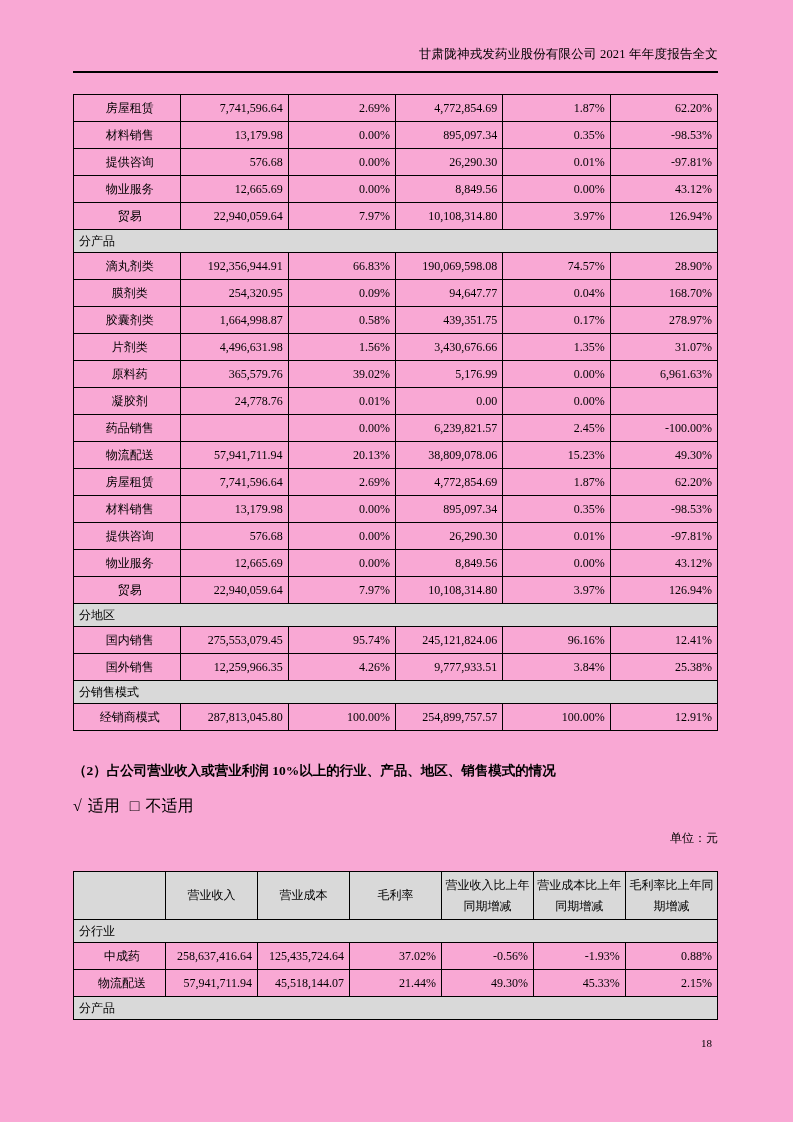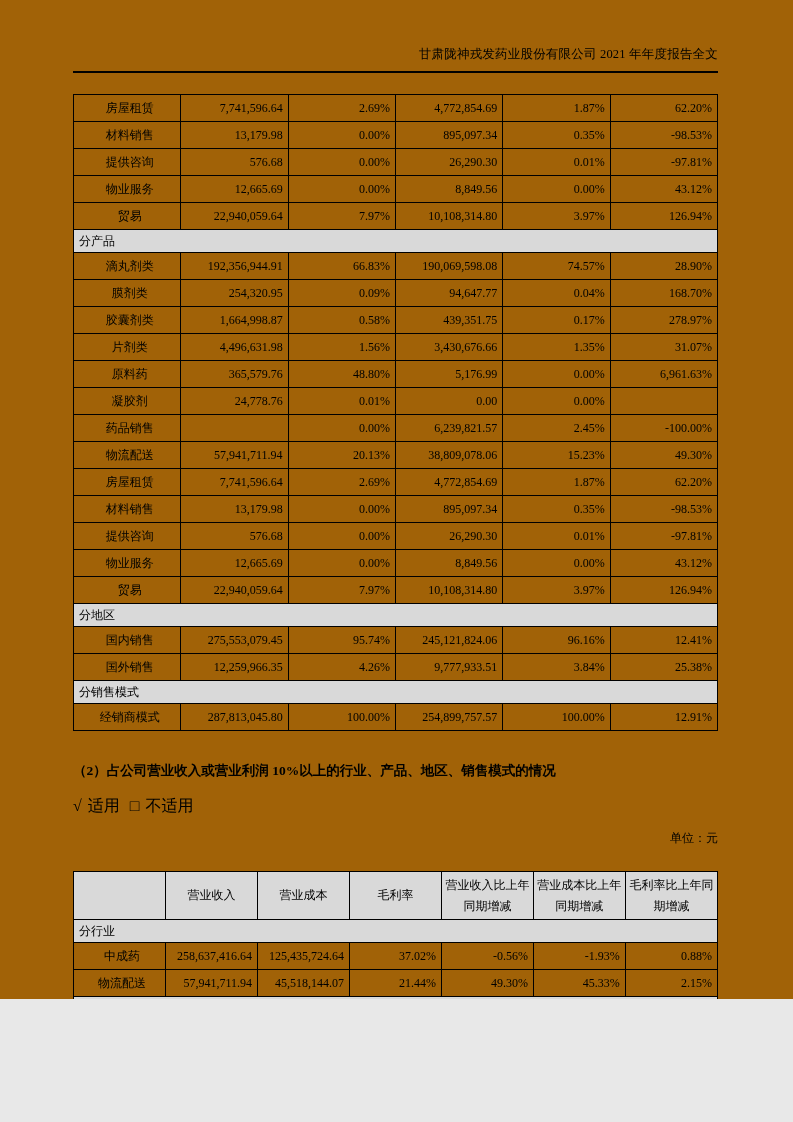--- a/index.html
+++ b/index.html
@@ -3,22 +3,22 @@
 <meta charset="utf-8">
 <style>
   * { margin: 0; padding: 0; box-sizing: border-box; }
   body {
     font-family: "Liberation Serif", "DejaVu Serif", serif;
     background: #e8e8e8;
   }
   .page {
     position: relative;
     width: 793px;
-    height: 999px;
-    background: #a16207;
+    height: 1122px;
+    background: #f9a8d4;
     color: #000000;
     overflow: hidden;
   }
   .content {
     width: 645px;
     margin-left: 73px;
     padding-top: 46px;
   }
   .doc-header {
     text-align: right;
@@ -69,23 +69,22 @@
   .applicability .mark { margin-right: 6px; }
   .applicability .gap { margin-left: 10px; }
   .unit-line {
     margin-top: 13px;
     text-align: right;
     font-size: 12px;
   }
   .page-number {
     position: absolute;
     top: 1037px;
-    left: 723px;
-    font-size: 16px;
-    margin-top: 28px;
+    left: 701px;
+    font-size: 11px;
   }
 </style>
 </head>
 <body>
 
 <div class="page">
   <div class="content">
 
     <div class="doc-header">甘肃陇神戎发药业股份有限公司 2021 年年度报告全文</div>
 
@@ -170,21 +169,21 @@
             <td class="cell-label">片剂类</td>
             <td class="cell-num">4,496,631.98</td>
             <td class="cell-num">1.56%</td>
             <td class="cell-num">3,430,676.66</td>
             <td class="cell-num">1.35%</td>
             <td class="cell-num">31.07%</td>
           </tr>
           <tr class="data-row">
             <td class="cell-label">原料药</td>
             <td class="cell-num">365,579.76</td>
-            <td class="cell-num">48.80%</td>
+            <td class="cell-num">39.02%</td>
             <td class="cell-num">5,176.99</td>
             <td class="cell-num">0.00%</td>
             <td class="cell-num">6,961.63%</td>
           </tr>
           <tr class="data-row">
             <td class="cell-label">凝胶剂</td>
             <td class="cell-num">24,778.76</td>
             <td class="cell-num">0.01%</td>
             <td class="cell-num">0.00</td>
             <td class="cell-num">0.00%</td>

